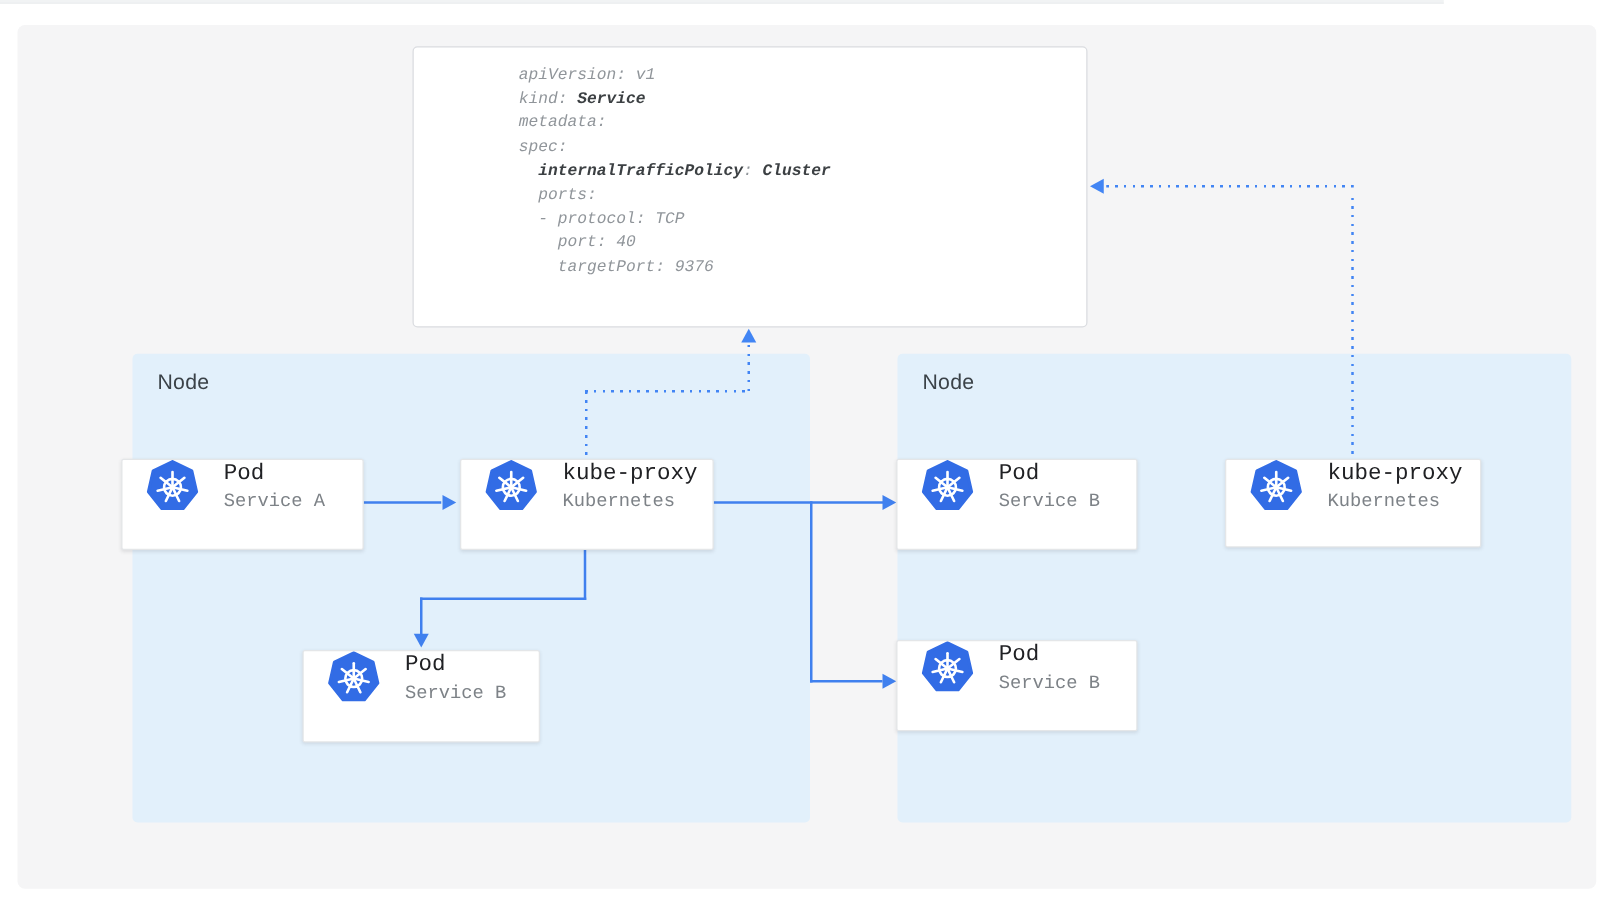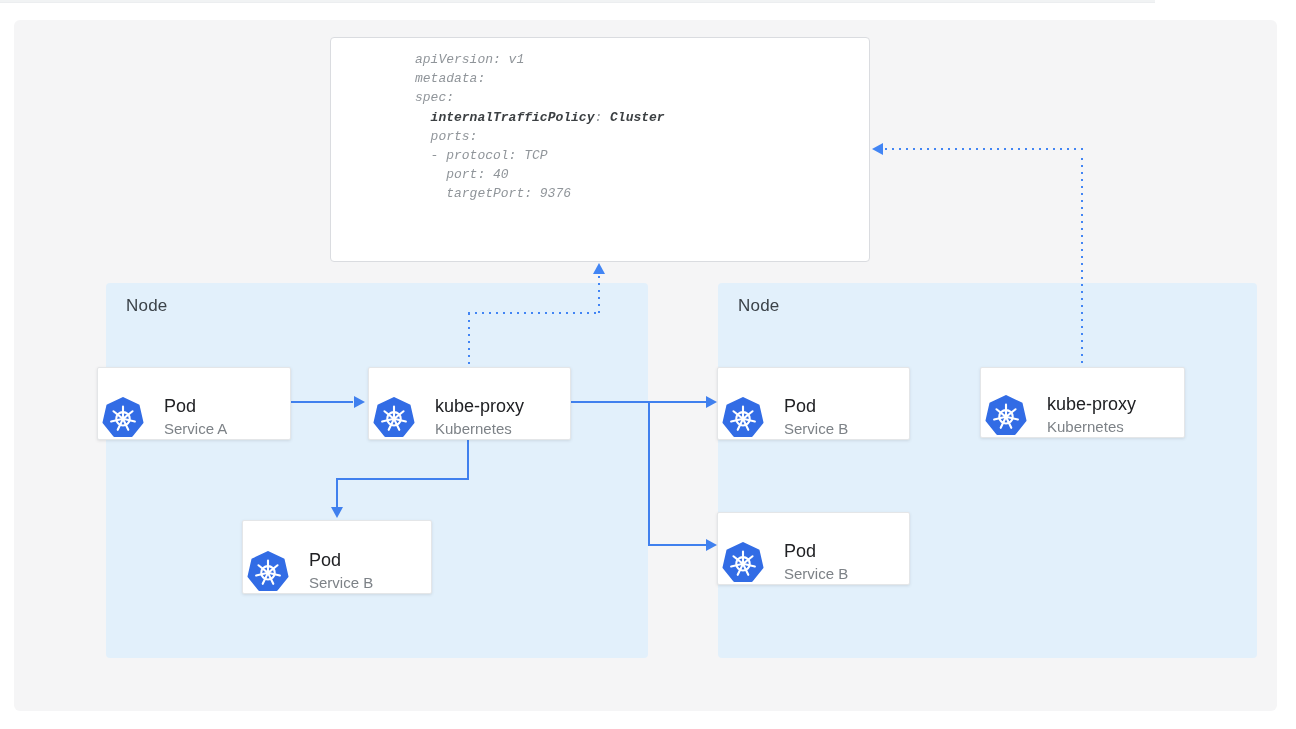--- a/index.html
+++ b/index.html
@@ -25,21 +25,21 @@
   
   .node { position:absolute; background:#e2f0fb; border-radius:4px;margin-left:40px; }
   .node-left  { left:66px;  top:283px; width:542px; height:375px; }
   .node-right { left:678px; top:283px; width:539px; height:375px; }
   .node-label { position:absolute; left:20px; top:13px; font-size:17px;
                 color:#3b4248; letter-spacing:.2px; }
 
   
   .card { position:absolute; background:#ffffff; border:1px solid #e4e6e8;
           border-radius:2px; box-shadow:0 1px 3px rgba(60,64,67,.13);
-          display:flex; align-items:flex-end; padding-left:4px; }
+          display:flex; align-items:flex-start; padding-left:19px;font-family:Liberation Mono, monospace; }
   .card .k8s-icon { width:42px; height:42px; flex:0 0 42px; display:block; }
   .card .txt { margin-left:20px; }
   .card .title { font-size:18px; color:#202124; line-height:23px; }
   .card .subtitle { font-size:15px; color:#7d8287; line-height:21px; }
 
   .c-pod-a   { left:97px;  top:367px; width:194px; height:73px; }
   .c-kp-l    { left:368px; top:367px; width:203px; height:73px; }
   .c-pod-b1  { left:242px; top:520px; width:190px; height:74px; }
   .c-pod-b2  { left:717px; top:367px; width:193px; height:73px; }
   .c-pod-b3  { left:717px; top:512px; width:193px; height:73px; }
@@ -61,20 +61,21 @@
 <body>
 
 <div id="stage">
 
   <div class="top-strip"></div>
   <div class="panel"></div>
 
   <div class="yaml-box">
     <div>
         <div class="code-line"><span>apiVersion: v1</span></div>
+        <div class="code-line"><span>kind: </span><span class="bold">Service</span></div>
         <div class="code-line"><span>metadata:</span></div>
         <div class="code-line"><span>spec:</span></div>
         <div class="code-line"><span>  </span><span class="bold">internalTrafficPolicy</span><span>: </span><span class="bold">Cluster</span></div>
         <div class="code-line"><span>  ports:</span></div>
         <div class="code-line"><span>  - protocol: TCP</span></div>
         <div class="code-line"><span>    port: 40</span></div>
         <div class="code-line"><span>    targetPort: 9376</span></div>
       </div>
   </div>
 

